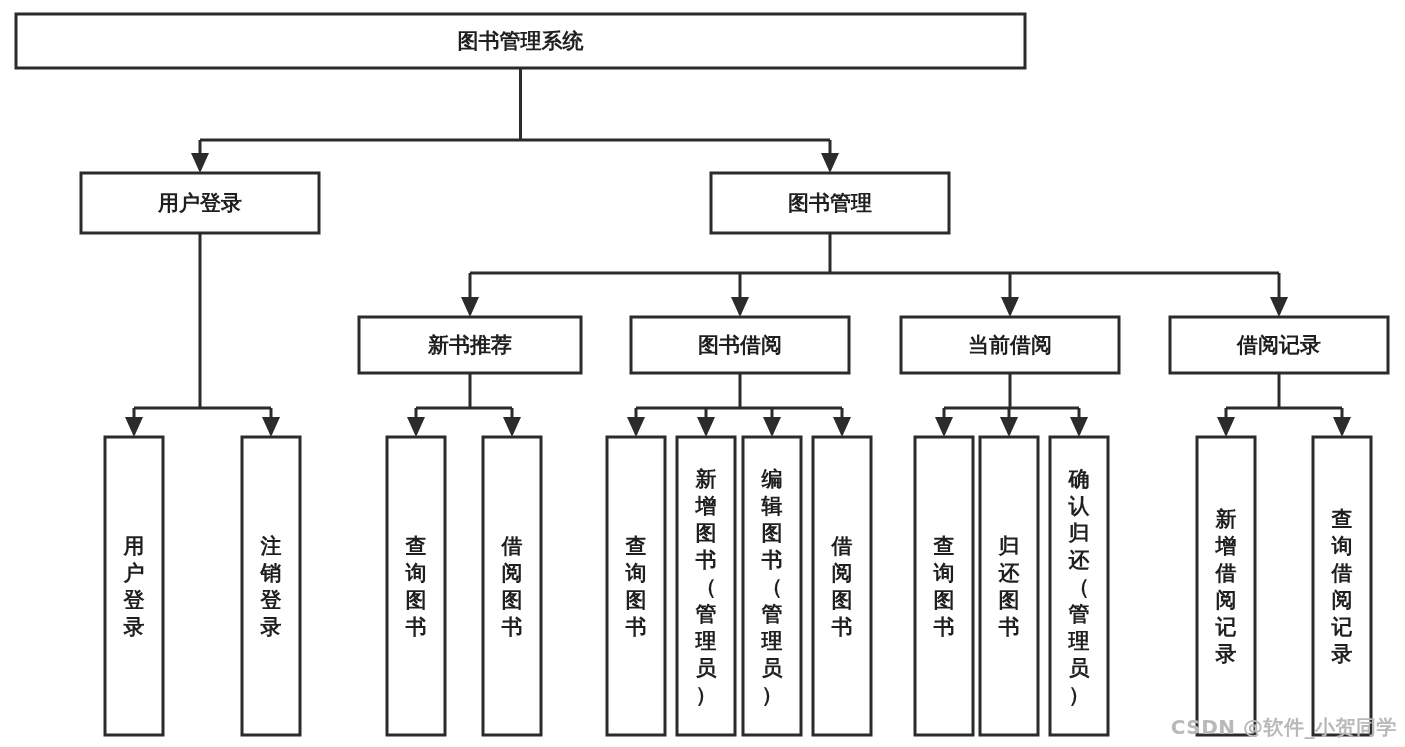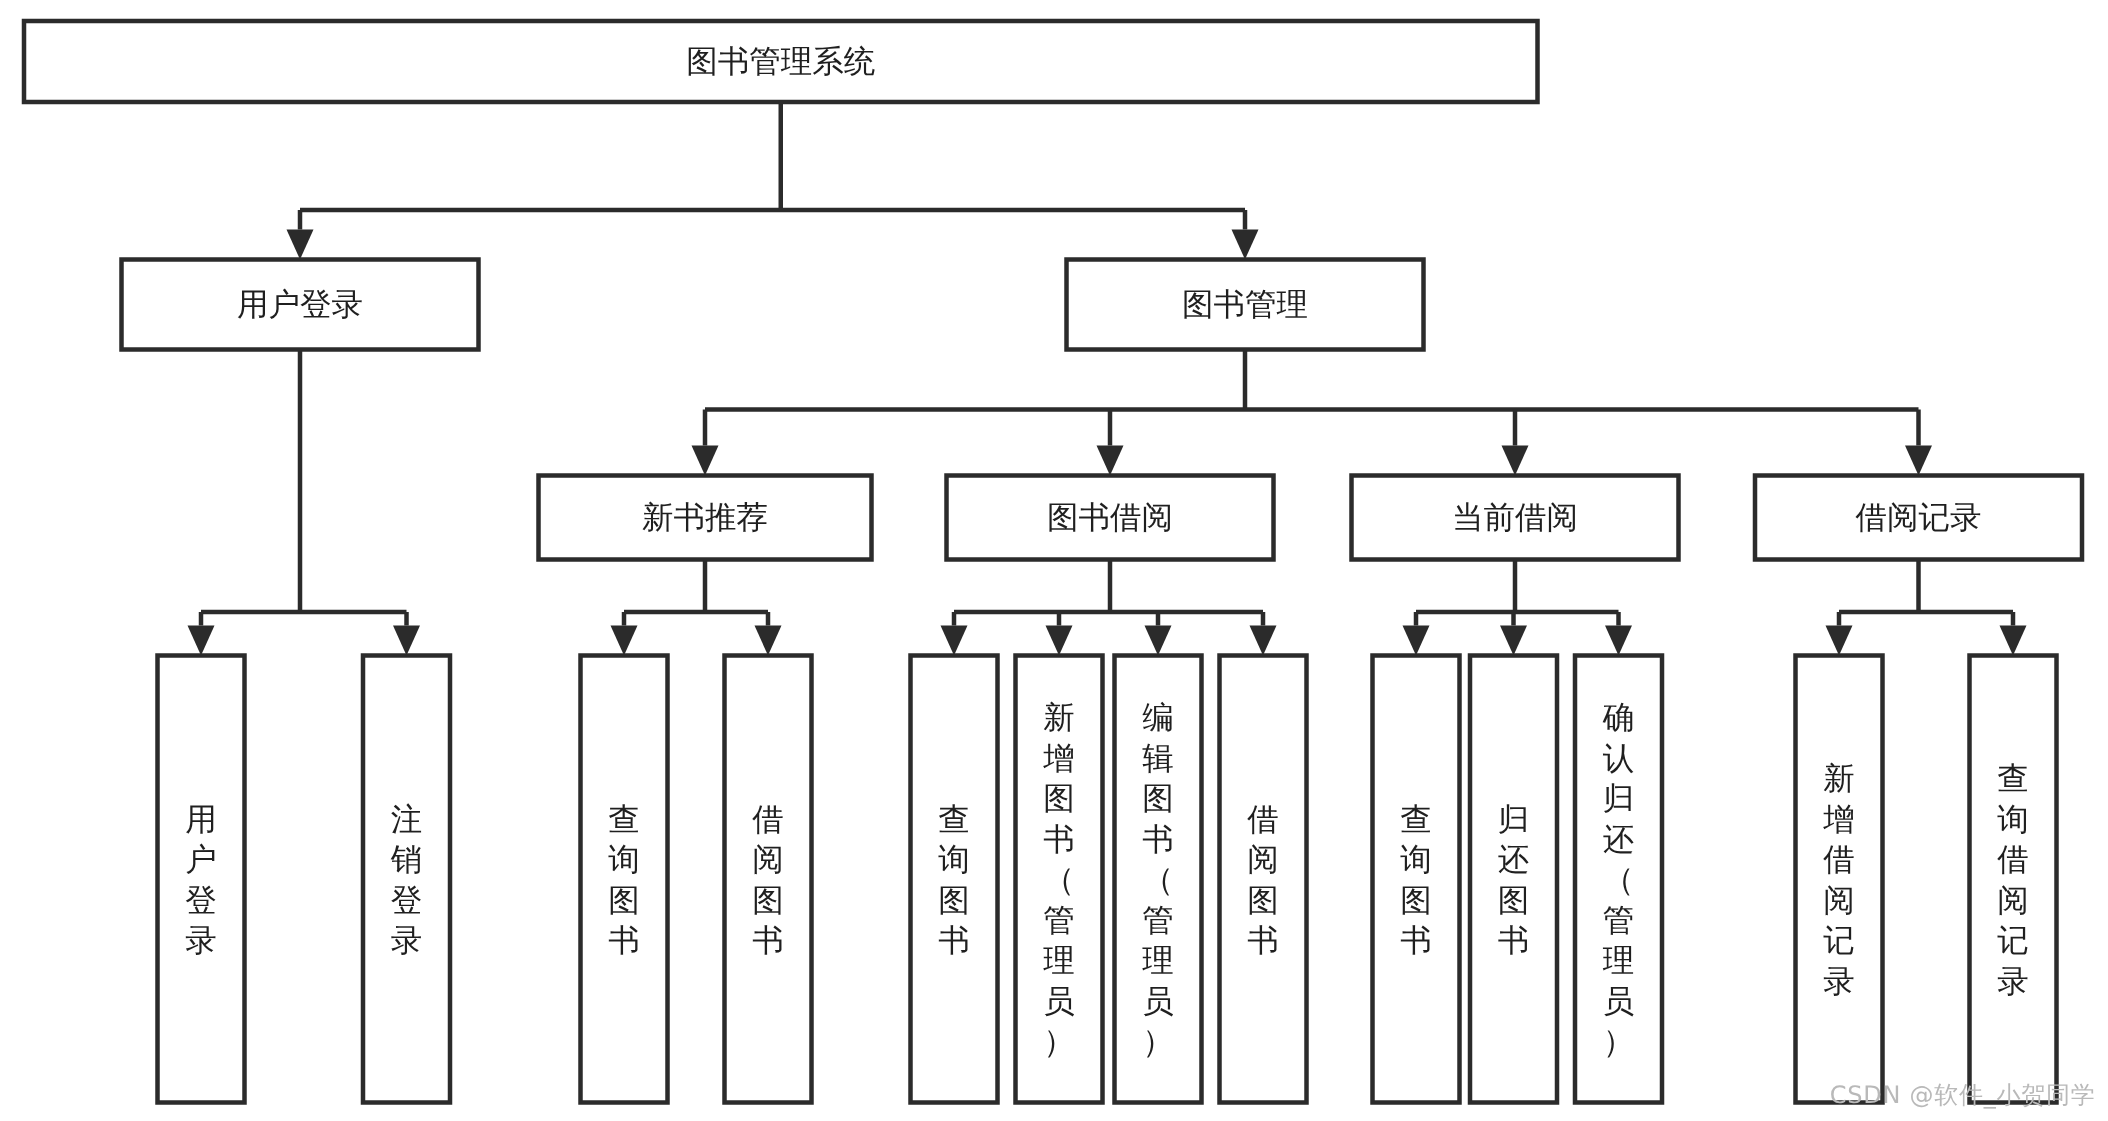--- a/index.html
+++ b/index.html
@@ -1,37 +1,37 @@
 <!DOCTYPE html>
 <html><head>
 <meta charset="utf-8">
 <style>
   html,body{margin:0;padding:0;background:#ffffff;}
   body{
     width:1405px;height:747px;overflow:hidden;
     font-family:"DejaVu Sans","Liberation Sans",sans-serif;
     color:#1a1a1a;
   }
-  #diagram-root{position:relative;width:1405px;height:747px;background:#fff;}
+  #diagram-root{position:relative;width:1405px;height:747px;background:#fff;font-weight:bold;}
   svg#tree{position:absolute;left:0;top:0;width:1405px;height:747px;display:block;}
   .node-box{fill:#ffffff;stroke:#2b2b2b;stroke-width:3;}
   .edge{stroke:#2b2b2b;stroke-width:3;fill:none;stroke-linecap:butt;}
   .arrow-head{fill:#2b2b2b;stroke:none;}
   .node-label-h{
     font-family:"DejaVu Sans","Liberation Sans",sans-serif;
     font-size:21px;fill:#1f1f1f;text-anchor:middle;dominant-baseline:middle;
   }
   .node-label-v{
     font-family:"DejaVu Sans","Liberation Sans",sans-serif;
     font-size:21px;fill:#1f1f1f;text-anchor:middle;
   }
   .watermark{
     position:absolute;right:8px;bottom:6px;
     font-family:"DejaVu Sans","Liberation Sans",sans-serif;
-    font-size:16px;color:#b9b9b9;letter-spacing:.5px;white-space:nowrap;
+    font-size:20px;color:#b9b9b9;letter-spacing:.5px;white-space:nowrap;
     user-select:none;pointer-events:none;
   }
 </style>
 </head>
 <body>
 
 <div id="diagram-root">
 
   <svg id="tree" viewBox="0 0 1405 747">
     <g id="edges">

